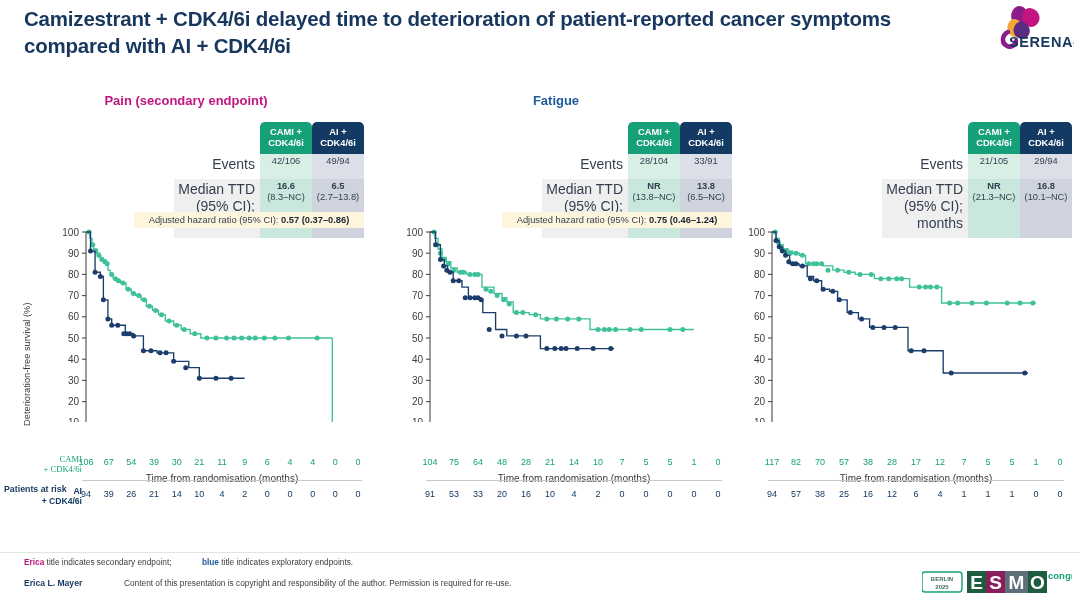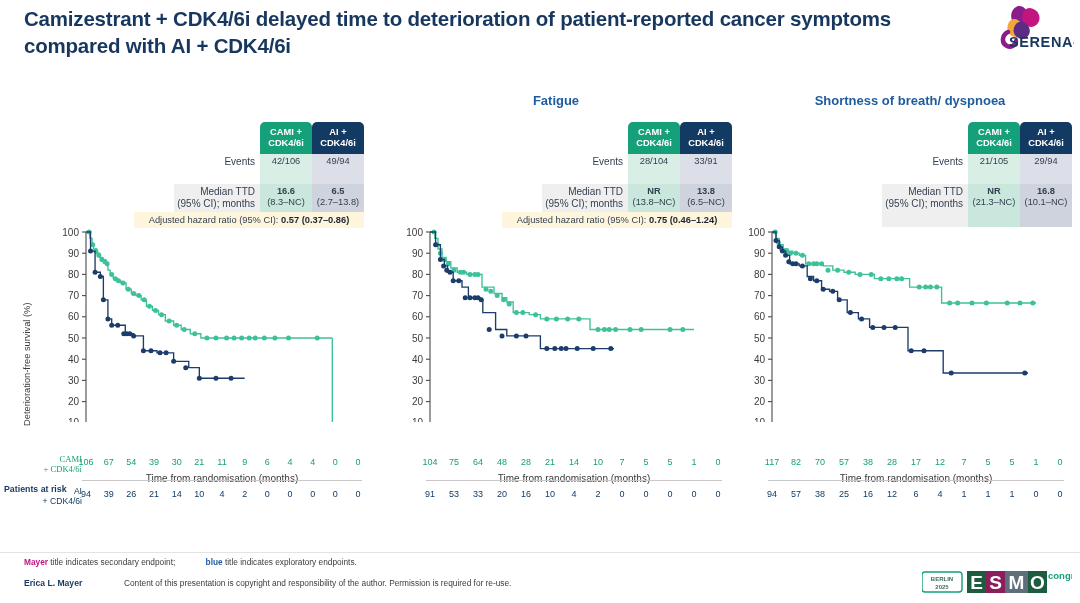--- a/index.html
+++ b/index.html
@@ -40,22 +40,22 @@
   .hdr-spacer { }
   .hdr-cell {
     width:52px; color:#fff; font-weight:bold; font-size:9.3px;
     text-align:center; padding:5px 2px 5px; line-height:1.18;
     border-radius:5px 5px 0 0;
   }
   .hdr-cami { background:#16a07a; }
   .hdr-ai   { background:#133a63; }
   .srow { display:flex; }
   .srow .lbl {
-    text-align:right; padding:2px 5px 16px 0; color:#333f4f;
-    line-height:1.22; font-size:10px;
+    text-align:right; padding:2px 5px 6px 0; color:#333f4f;
+    line-height:1.22; font-size:14px;
   }
   .srow .cell {
     width:52px; text-align:center; padding:2px 1px; line-height:1.22;
     font-size:9.3px; color:#333f4f;
   }
   .row-events .cell.c1 { background:#d9efe6; }
   .row-events .cell.c2 { background:#dcdfe8; }
   .row-ttd  { background:#efefef; }
   .row-ttd .cell.c1 { background:#c9e7dc; }
   .row-ttd .cell.c2 { background:#cfd3de; }
@@ -77,21 +77,21 @@
   .tick-txt-y { font-family:"Liberation Sans", sans-serif; font-size:10px; fill:#3b3b3b; }
 
   
   .risk { position:absolute; font-size:9px; }
   .risk-row { position:relative; height:26px; }
   .risk-lbl {
     position:absolute; right:100%; top:1px; width:62px; text-align:right;
     line-height:1.15; font-size:8.6px; padding-right:4px;
   }
   .risk-lbl.cami { color:#16a07a;font-family:Liberation Serif, serif; }
-  .risk-lbl.ai { color:#133a63; }
+  .risk-lbl.ai { color:#133a63;font-weight:bold; }
   .risk-num {
     position:absolute; top:3px; text-align:center; font-size:9px;
     transform:translateX(-50%);
   }
   .risk-num.cami { color:#16a07a; }
   .risk-num.ai { color:#133a63; }
   .risk-num.first { font-weight:normal; }
   .risk-sep { position:absolute; height:1px; background:#c8c8c8; }
 
   .patients-at-risk {
@@ -125,20 +125,21 @@
     <path d="M40 4 C34 6 31 14 35 20 C38 25 46 24 49 18 C52 11 47 3 40 4 Z" fill="#8b1d8b"></path>
     <path d="M52 6 C60 7 64 15 60 21 C56 27 47 26 45 19 C43 12 46 6 52 6 Z" fill="#c2157f"></path>
     <path d="M33 18 C28 22 28 31 34 34 C40 37 46 32 45 26 C44 20 38 15 33 18 Z" fill="#f2a73b"></path>
     <path d="M45 20 C51 22 54 29 50 34 C46 39 38 37 36 31 C34 25 39 18 45 20 Z" fill="#5b2d82"></path>
     <path d="M30 30 C24 33 23 41 29 44 C33 46 38 43 38 39" fill="none" stroke="#8b1d8b" stroke-width="4.5" stroke-linecap="round"></path>
     <text x="31" y="45" font-family="Liberation Sans, sans-serif" font-size="14.5" font-weight="bold" fill="#17375e" letter-spacing="0.6">SERENA-6</text>
   </svg>
 </div>
 
 <div class="panel p1">
+    <div class="panel-title t-pink">Pain (secondary endpoint)</div>
     <div class="stats" style="left: 174px; top: 30px; width: 190px;">
       <div class="stats-hdr">
         <div class="hdr-spacer" style="flex:1"></div>
         <div class="hdr-cell hdr-cami"><span>CAMI +</span><br><span>CDK4/6i</span></div>
         <div class="hdr-cell hdr-ai"><span>AI +</span><br><span>CDK4/6i</span></div>
       </div>
       <div class="srow row-events">
         <div class="lbl" style="flex:1">Events</div>
         <div class="cell c1">42/106</div>
         <div class="cell c2">49/94</div>
@@ -453,21 +454,20 @@
         <div class="risk-num ai" style="left:168px">2</div>
         <div class="risk-num ai" style="left:192px">0</div>
         <div class="risk-num ai" style="left:216px">0</div>
         <div class="risk-num ai" style="left:240px">0</div>
         <div class="risk-num ai" style="left:264px">0</div>
         <div class="risk-num ai" style="left:288px">0</div>
       </div>
     </div>
   </div>
 <div class="panel p3">
-    <div class="panel-title t-blue">Shortness of breath/ dyspnoea</div>
     <div class="stats" style="left: 142px; top: 30px; width: 190px;">
       <div class="stats-hdr">
         <div class="hdr-spacer" style="flex:1"></div>
         <div class="hdr-cell hdr-cami"><span>CAMI +</span><br><span>CDK4/6i</span></div>
         <div class="hdr-cell hdr-ai"><span>AI +</span><br><span>CDK4/6i</span></div>
       </div>
       <div class="srow row-events">
         <div class="lbl" style="flex:1">Events</div>
         <div class="cell c1">21/105</div>
         <div class="cell c2">29/94</div>
@@ -618,21 +618,21 @@
         <div class="risk-num ai" style="left:264px">0</div>
         <div class="risk-num ai" style="left:288px">0</div>
       </div>
     </div>
   </div>
 
 <div class="patients-at-risk">Patients at risk</div>
 
 <div class="footer-rule"></div>
 <div class="footnote">
-  <span class="pk">Mayer</span><span> title indicates secondary endpoint; </span><span class="bl">blue</span><span> title indicates exploratory endpoints.</span>
+  <span class="pk">Erica</span><span> title indicates secondary endpoint; </span><span class="bl">blue</span><span> title indicates exploratory endpoints.</span>
 </div>
 <div class="author">Erica L. Mayer</div>
 <div class="copyright">Content of this presentation is copyright and responsibility of the author. Permission is required for re-use.</div>
 
 <div class="esmo-logo">
   <svg viewBox="0 0 150 30" width="150" height="30">
     <rect x="0" y="4" width="40" height="20" rx="3" fill="#fff" stroke="#16a07a" stroke-width="1.4"></rect>
     <text x="20" y="13" text-anchor="middle" font-family="Liberation Sans, sans-serif" font-size="6" font-weight="bold" fill="#3b6e57">BERLIN</text>
     <text x="20" y="21" text-anchor="middle" font-family="Liberation Sans, sans-serif" font-size="6" font-weight="bold" fill="#3b6e57">2025</text>
     <rect x="45" y="3" width="19" height="22" fill="#1d5c3f"></rect>

